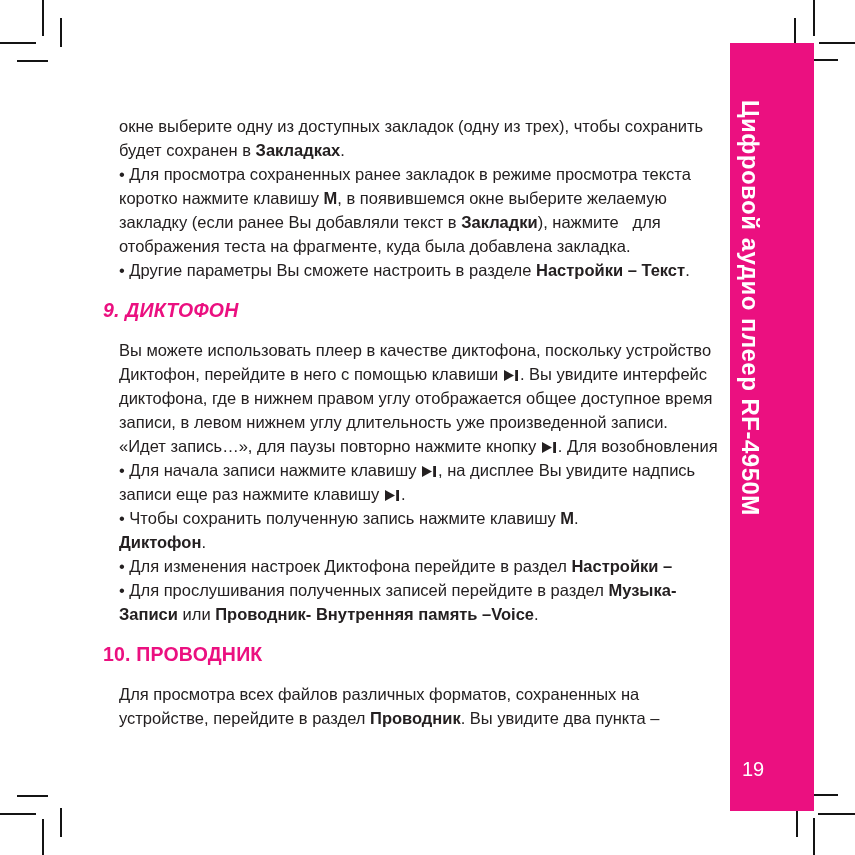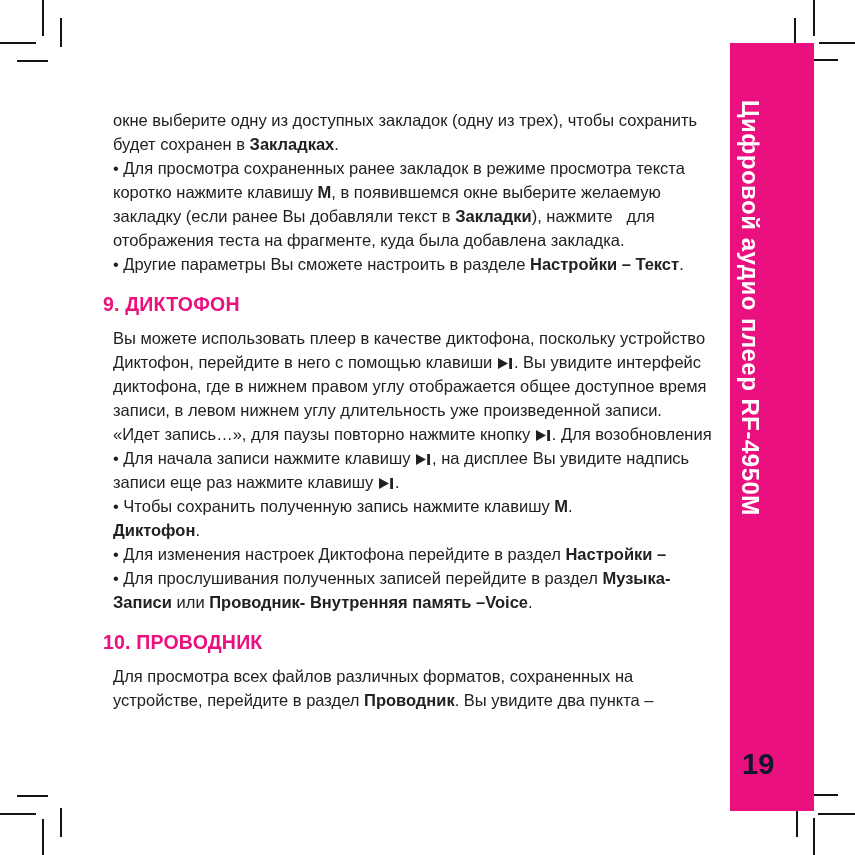--- a/index.html
+++ b/index.html
@@ -17,21 +17,21 @@
   .mark { position: absolute; background: #141414; }
 
   
   .content {
     position: absolute;
     left: 103px; top: 98px;
     width: 645px;
     color: #242021;
     font-size: 16.5px;
   }
-  .para { margin: 10px; }
+  .para { margin: 16px; }
   .line {
     height: 24px;
     line-height: 24px;
     white-space: pre;
   }
   .line span { white-space: pre; }
   .b { font-weight: bold; }
   .heading {
     margin-top: 16px;
     margin-bottom: 8px;
@@ -57,23 +57,23 @@
     text-orientation: mixed;
     color: #ffffff;
     font-weight: bold;
     font-size: 24px;
     letter-spacing: 0.5px;
     white-space: nowrap;
   }
   .page-number {
     position: absolute;
     left: 12px; bottom: 30px;
-    color: #0f172a;
-    font-weight: bold;
-    font-size: 29px;
+    color: #ffffff;
+    font-weight: normal;
+    font-size: 20px;
   }
 </style>
 </head>
 <body>
 
 <div class="page">
 
   <div id="crop-marks">
       <div class="mark" style="left: 42px; top: 0px; width: 1.5px; height: 36px;"></div>
       <div class="mark" style="left: 0px; top: 42px; width: 36px; height: 1.5px;"></div>
@@ -96,21 +96,21 @@
   <div class="content" id="content-column" style="color: rgb(36, 32, 33);">
       <div class="para">
         <div class="line"><span>окне выберите одну из доступных закладок (одну из трех), чтобы сохранить</span></div>
         <div class="line"><span>будет сохранен в </span><span class="b">Закладках</span><span>.</span></div>
         <div class="line"><span>• Для просмотра сохраненных ранее закладок в режиме просмотра текста</span></div>
         <div class="line"><span>коротко нажмите клавишу </span><span class="b">М</span><span>, в появившемся окне выберите желаемую</span></div>
         <div class="line"><span>закладку (если ранее Вы добавляли текст в </span><span class="b">Закладки</span><span>), нажмите   для</span></div>
         <div class="line"><span>отображения теста на фрагменте, куда была добавлена закладка.</span></div>
         <div class="line"><span>• Другие параметры Вы сможете настроить в разделе </span><span class="b">Настройки – Текст</span><span>.</span></div>
       </div>
-      <div class="heading" style="color: rgb(235, 16, 128);">9. ДИКТОФОН</div>
+      <div class="heading" style="color: rgb(235, 16, 128); font-style: italic;">9. ДИКТОФОН</div>
       <div class="para">
         <div class="line"><span>Вы можете использовать плеер в качестве диктофона, поскольку устройство</span></div>
         <div class="line"><span>Диктофон, перейдите в него с помощью клавиши </span><span class="icon"><svg width="15" height="11" viewBox="0 0 15 11" fill="#242021">
               <polygon points="0,0 10,5.5 0,11"></polygon>
               <rect x="11.2" y="0" width="2.8" height="11"></rect>
             </svg></span><span>. Вы увидите интерфейс</span></div>
         <div class="line"><span>диктофона, где в нижнем правом углу отображается общее доступное время</span></div>
         <div class="line"><span>записи, в левом нижнем углу длительность уже произведенной записи.</span></div>
         <div class="line"><span>«Идет запись…», для паузы повторно нажмите кнопку </span><span class="icon"><svg width="15" height="11" viewBox="0 0 15 11" fill="#242021">
               <polygon points="0,0 10,5.5 0,11"></polygon>

